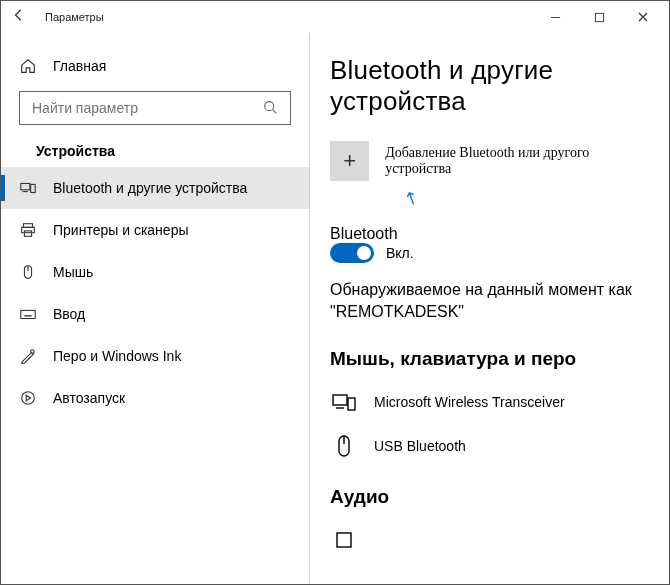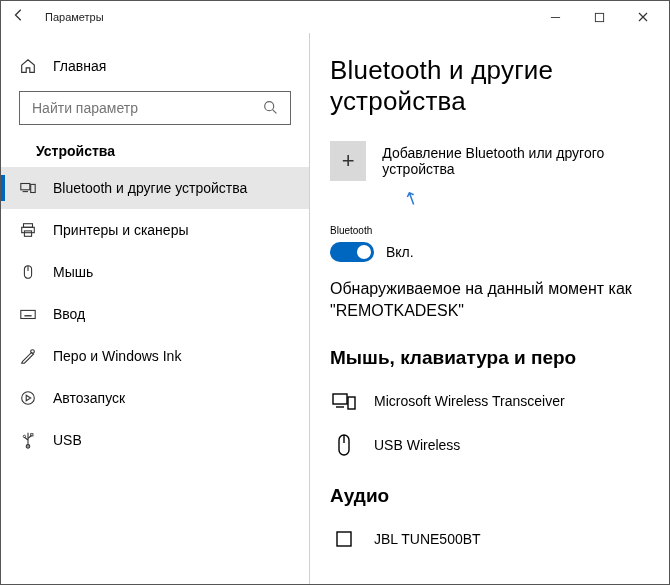--- a/index.html
+++ b/index.html
@@ -140,33 +140,32 @@
   }
   .add-tile {
     width: 40px; height: 40px;
     background: #d9d9d9;
     display: flex;
     align-items: center;
     justify-content: center;
     font-size: 22px;
     color: #333;
   }
-  .add-label { font-size: 14px; }
+  .add-label { font-size: 14px; font-family: Liberation Serif, serif; }
   .arrow-annotation {
     color: #2b7bd6;
     font-size: 18px;
     margin-left: 74px;
     margin-top: 2px;
     margin-bottom: 16px;
     transform: rotate(25deg);
     display:inline-block;
   }
   .subheading {
-    font-size: 10px;
-    margin-bottom: 6px;
+    font-size: 16px;
   }
   .toggle-row {
     display: flex;
     align-items: center;
     gap: 12px;
     margin-bottom: 16px;
   }
   .toggle {
     width: 44px; height: 20px;
     border-radius: 10px;
@@ -316,32 +315,20 @@
       <div class="nav-item">
         <span class="icon-slot">
           <svg viewBox="0 0 20 20">
               <circle cx="10" cy="10" r="7" stroke="#333" stroke-width="1.2" fill="none"></circle>
               <path d="M8 7 L13 10 L8 13 Z" stroke="#333" stroke-width="1.2" fill="none"></path>
             </svg>
         </span>
         <span>Автозапуск</span>
       </div>
 
-      <div class="nav-item">
-        <span class="icon-slot">
-          <svg viewBox="0 0 20 20">
-              <line x1="10" y1="2" x2="10" y2="18" stroke="#333" stroke-width="1.2"></line>
-              <circle cx="10" cy="17" r="2" stroke="#333" stroke-width="1.2" fill="none"></circle>
-              <path d="M10 10 L6 7 M10 8 L14 5" stroke="#333" stroke-width="1.2" fill="none"></path>
-              <circle cx="6" cy="6" r="1.3" stroke="#333" stroke-width="1" fill="none"></circle>
-              <rect x="13" y="3" width="2.5" height="2.5" stroke="#333" stroke-width="1" fill="none"></rect>
-            </svg>
-        </span>
-        <span>USB</span>
-      </div>
 
     </div>
 
     <div class="content">
 
       <h1 class="page-heading">Bluetooth и другие устройства</h1>
 
       <div class="add-row">
         <div class="add-tile">+</div>
         <div class="add-label">Добавление Bluetooth или другого устройства</div>
@@ -369,30 +356,29 @@
         <span>Microsoft Wireless Transceiver</span>
       </div>
 
       <div class="device-row">
         <span class="icon-slot">
           <svg viewBox="0 0 28 28">
               <rect x="9" y="4" width="10" height="20" rx="5" stroke="#000" stroke-width="1.4" fill="none"></rect>
               <line x1="14" y1="4" x2="14" y2="12" stroke="#000" stroke-width="1.4"></line>
             </svg>
         </span>
-        <span>USB Wireless</span>
+        <span>USB Bluetooth</span>
       </div>
 
       <div class="group-heading" style="margin-top:18px">Аудио</div>
 
       <div class="device-row">
         <span class="icon-slot">
           <svg viewBox="0 0 28 28">
               <rect x="7" y="7" width="14" height="14" stroke="#000" stroke-width="1.4" fill="none"></rect>
             </svg>
         </span>
-        <span>JBL TUNE500BT</span>
       </div>
 
     </div>
 
   </div>
 </div>
 
 </body></html>

